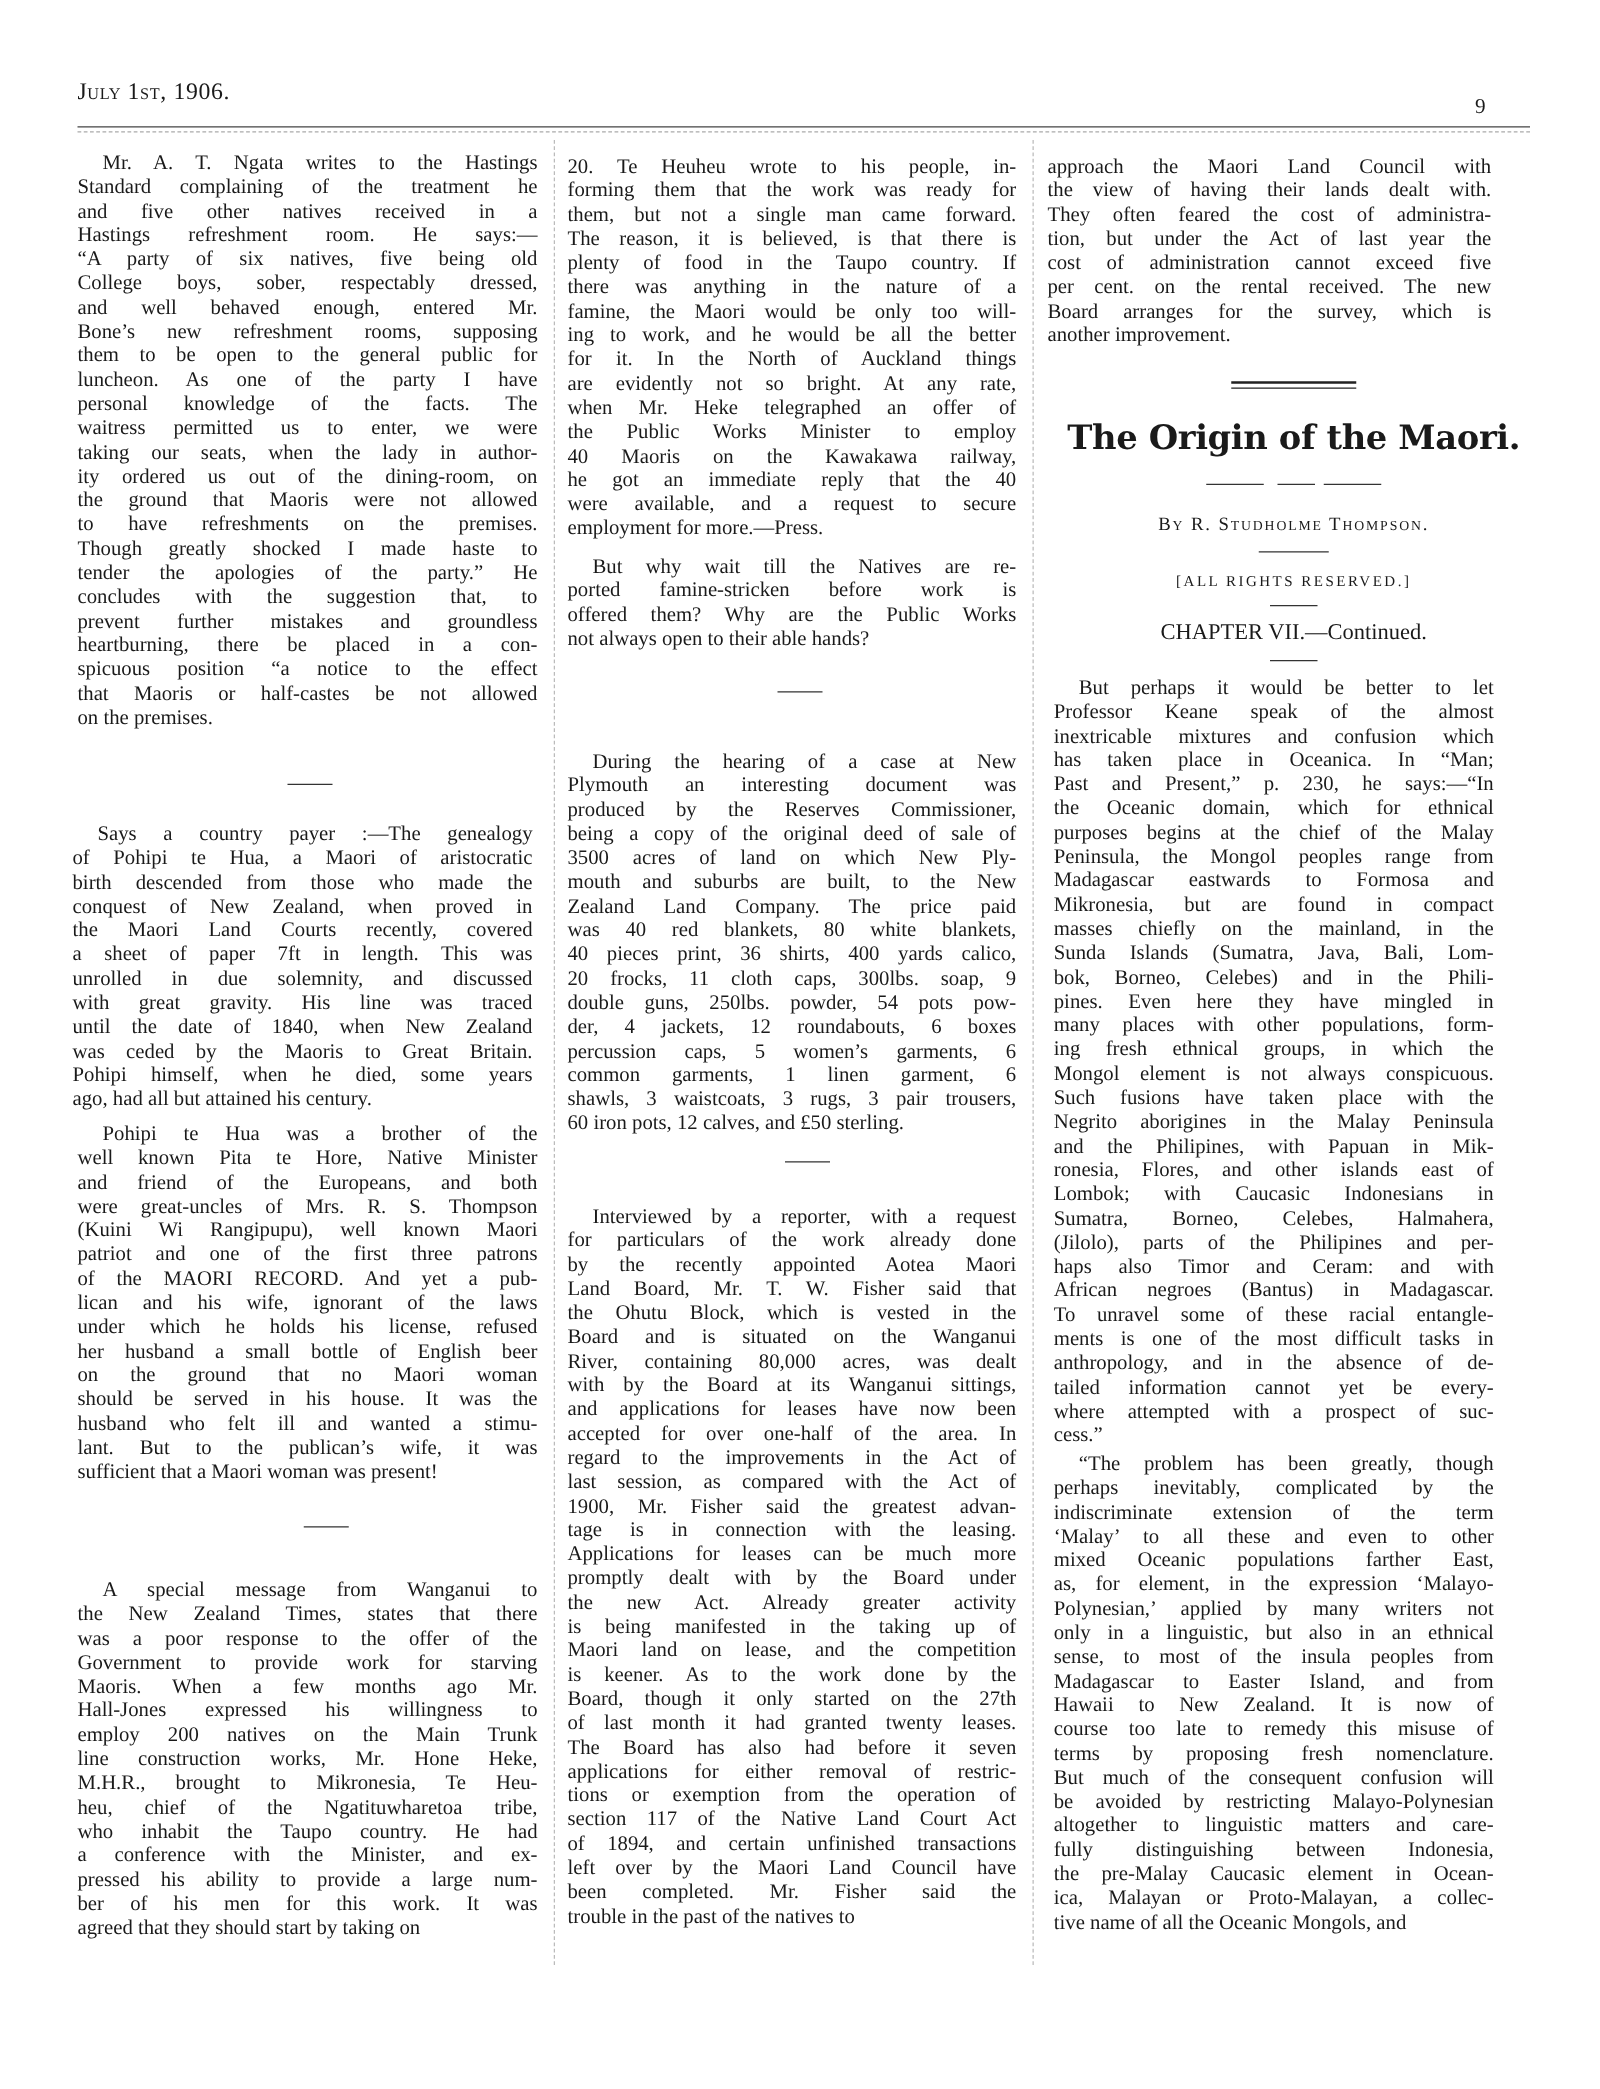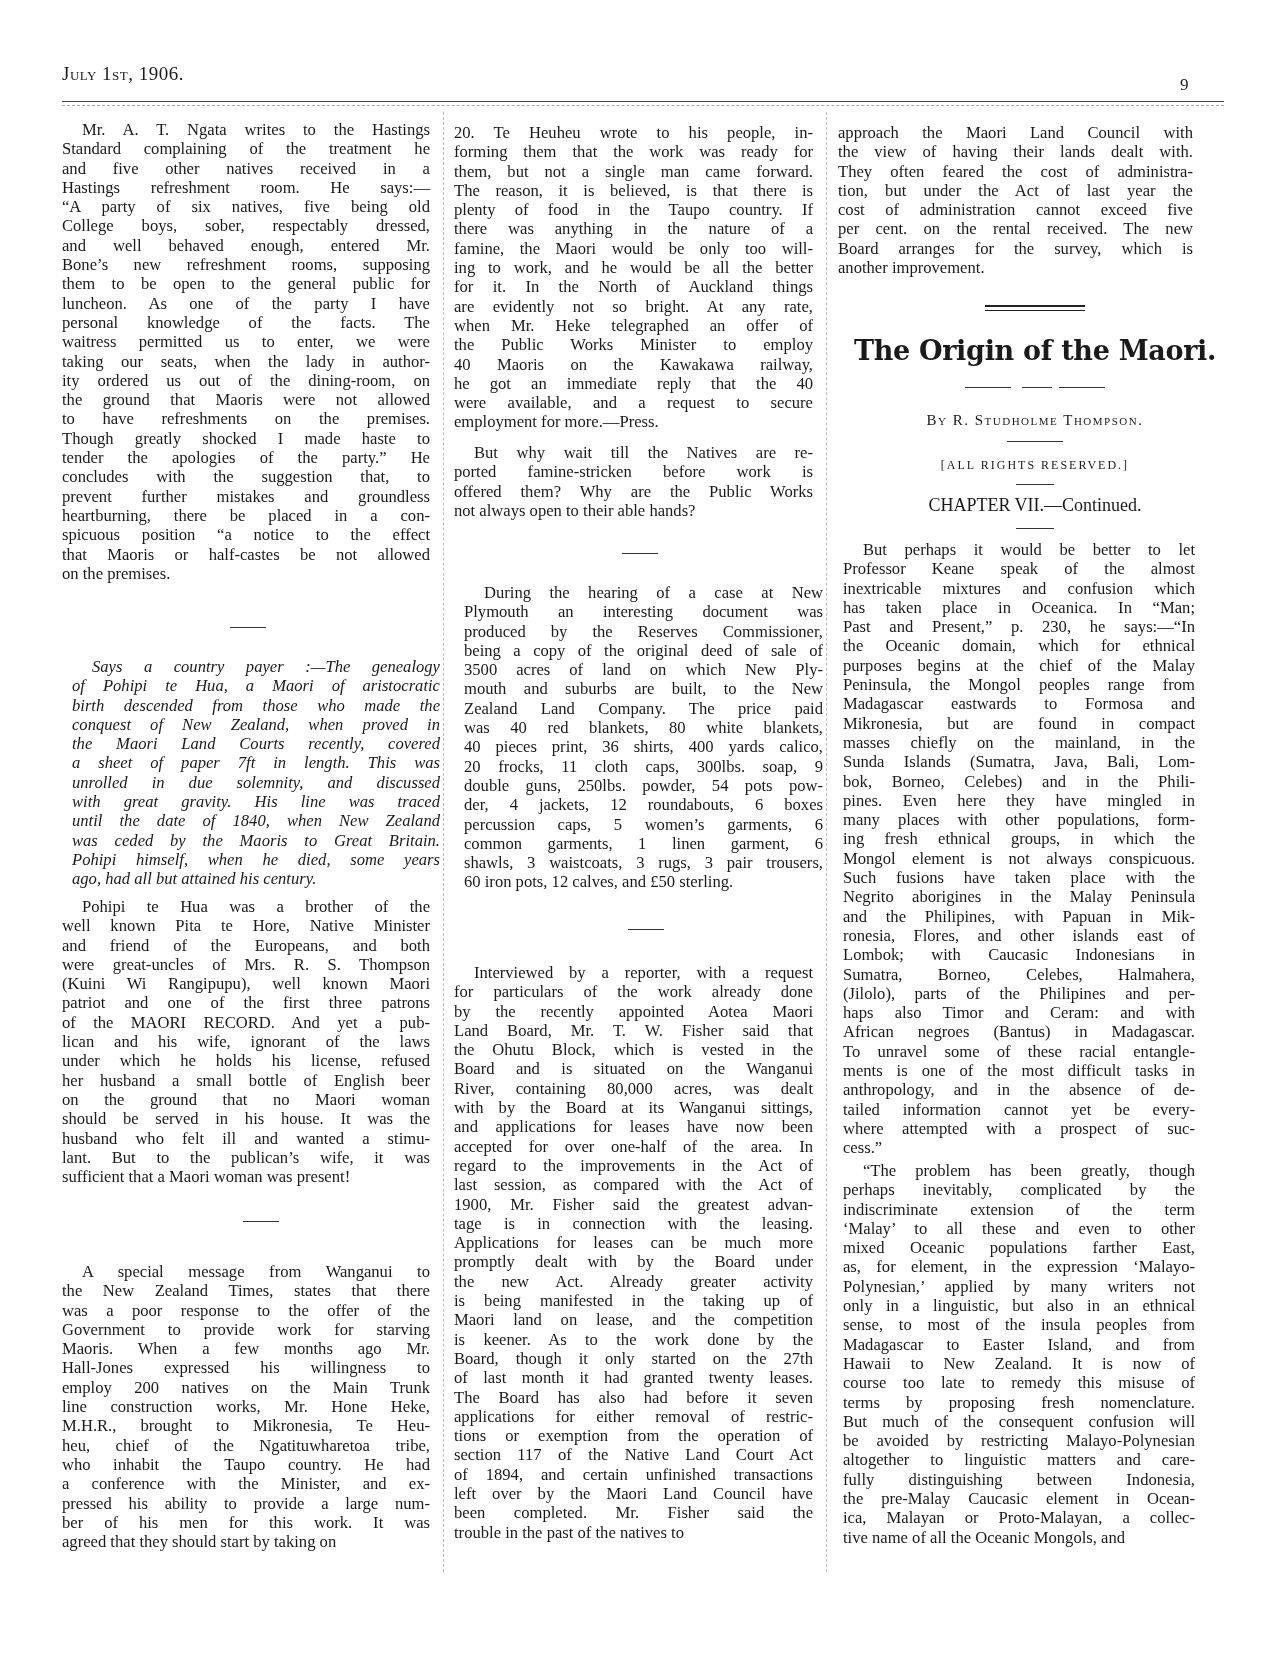--- a/index.html
+++ b/index.html
@@ -88,21 +88,21 @@
     <span class="ln">Though greatly shocked I made haste to</span>
     <span class="ln">tender the apologies of the party.” He</span>
     <span class="ln">concludes with the suggestion that, to</span>
     <span class="ln">prevent further mistakes and groundless</span>
     <span class="ln">heartburning, there be placed in a con-</span>
     <span class="ln">spicuous position “a notice to the effect</span>
     <span class="ln">that Maoris or half-castes be not allowed</span>
     <span class="ln last">on the premises.</span>
   </div>
 <div class="sep" style="left:230px; top:627px;"></div>
-<div class="col" style="left:72px; top:657px; width:368px;font-style:italic;">
+<div class="col" style="left:58px; top:657px; width:368px;">
     <span class="ln ind">Says a country payer :—The genealogy</span>
     <span class="ln">of Pohipi te Hua, a Maori of aristocratic</span>
     <span class="ln">birth descended from those who made the</span>
     <span class="ln">conquest of New Zealand, when proved in</span>
     <span class="ln">the Maori Land Courts recently, covered</span>
     <span class="ln">a sheet of paper 7ft in length. This was</span>
     <span class="ln">unrolled in due solemnity, and discussed</span>
     <span class="ln">with great gravity. His line was traced</span>
     <span class="ln">until the date of 1840, when New Zealand</span>
     <span class="ln">was ceded by the Maoris to Great Britain.</span>
@@ -163,21 +163,21 @@
     <span class="ln">were available, and a request to secure</span>
     <span class="ln last">employment for more.—Press.</span>
   </div>
 <div class="col" style="left:454px; top:443px; width:359px;">
     <span class="ln ind">But why wait till the Natives are re-</span>
     <span class="ln">ported famine-stricken before work is</span>
     <span class="ln">offered them? Why are the Public Works</span>
     <span class="ln last">not always open to their able hands?</span>
   </div>
 <div class="sep" style="left:622px; top:553px;"></div>
-<div class="col" style="left:454px; top:583px; width:359px;margin-left:10px;">
+<div class="col" style="left:454px; top:599px; width:359px;">
     <span class="ln ind">During the hearing of a case at New</span>
     <span class="ln">Plymouth an interesting document was</span>
     <span class="ln">produced by the Reserves Commissioner,</span>
     <span class="ln">being a copy of the original deed of sale of</span>
     <span class="ln">3500 acres of land on which New Ply-</span>
     <span class="ln">mouth and suburbs are built, to the New</span>
     <span class="ln">Zealand Land Company. The price paid</span>
     <span class="ln">was 40 red blankets, 80 white blankets,</span>
     <span class="ln">40 pieces print, 36 shirts, 400 yards calico,</span>
     <span class="ln">20 frocks, 11 cloth caps, 300lbs. soap, 9</span>

